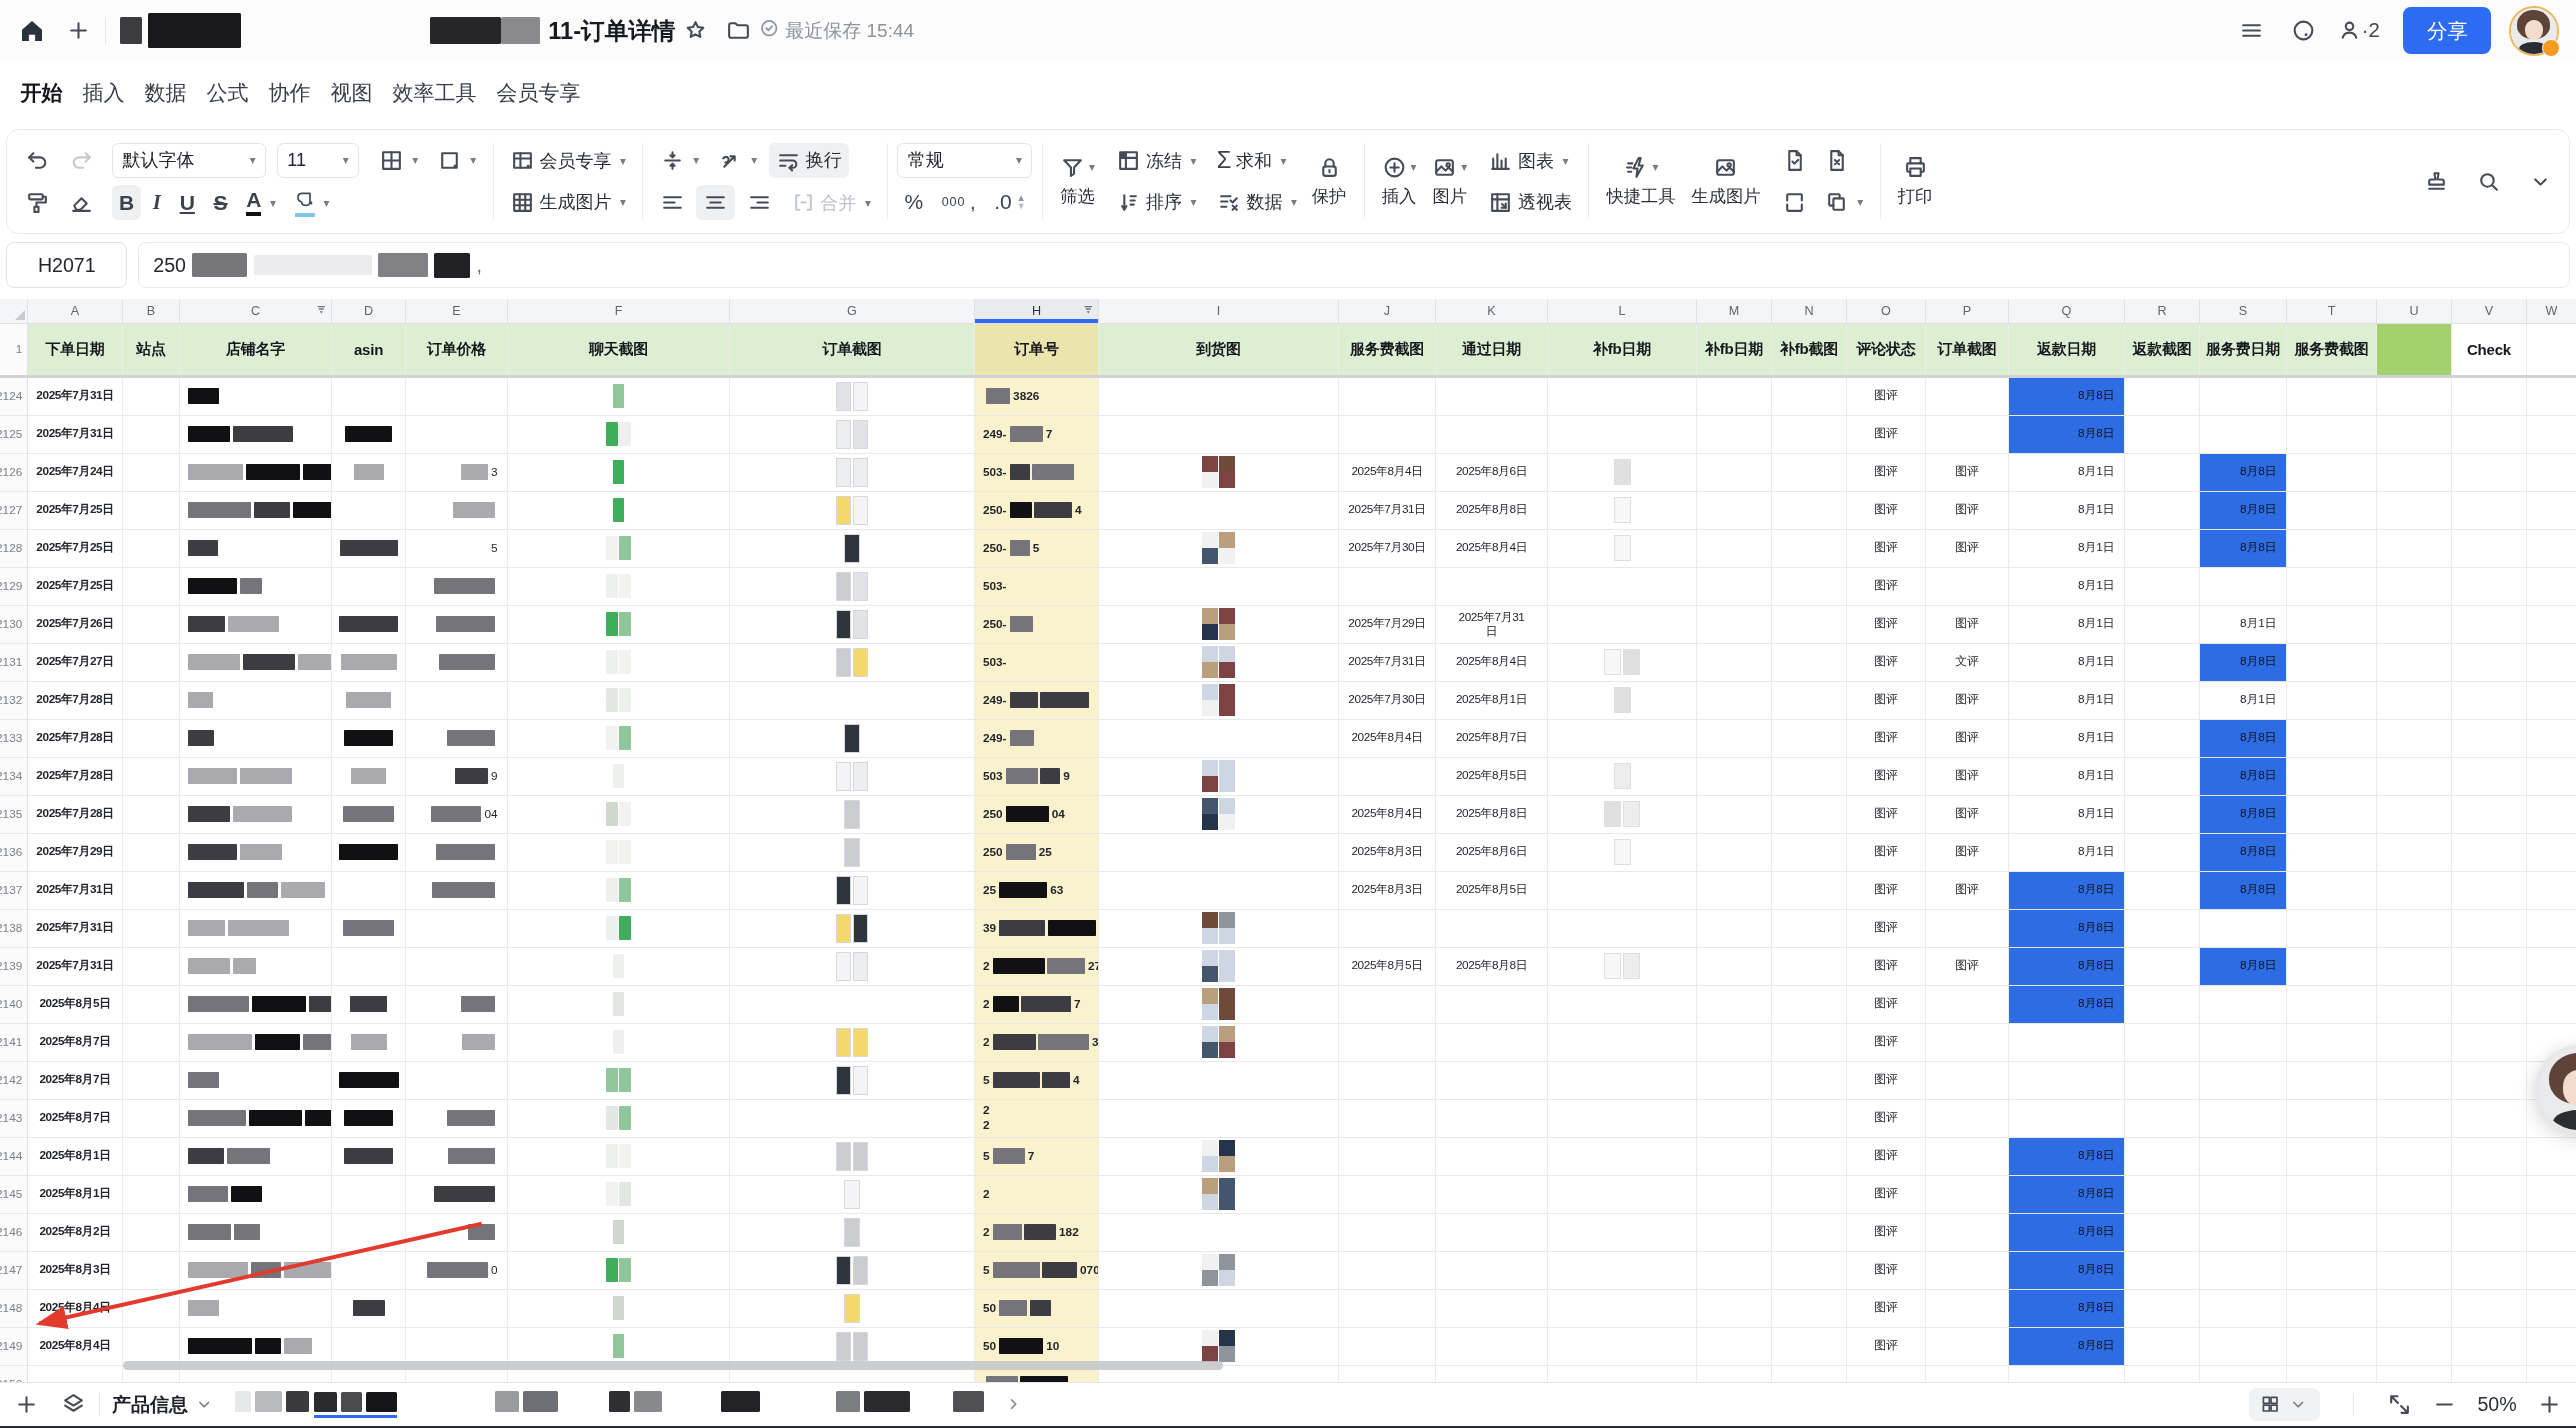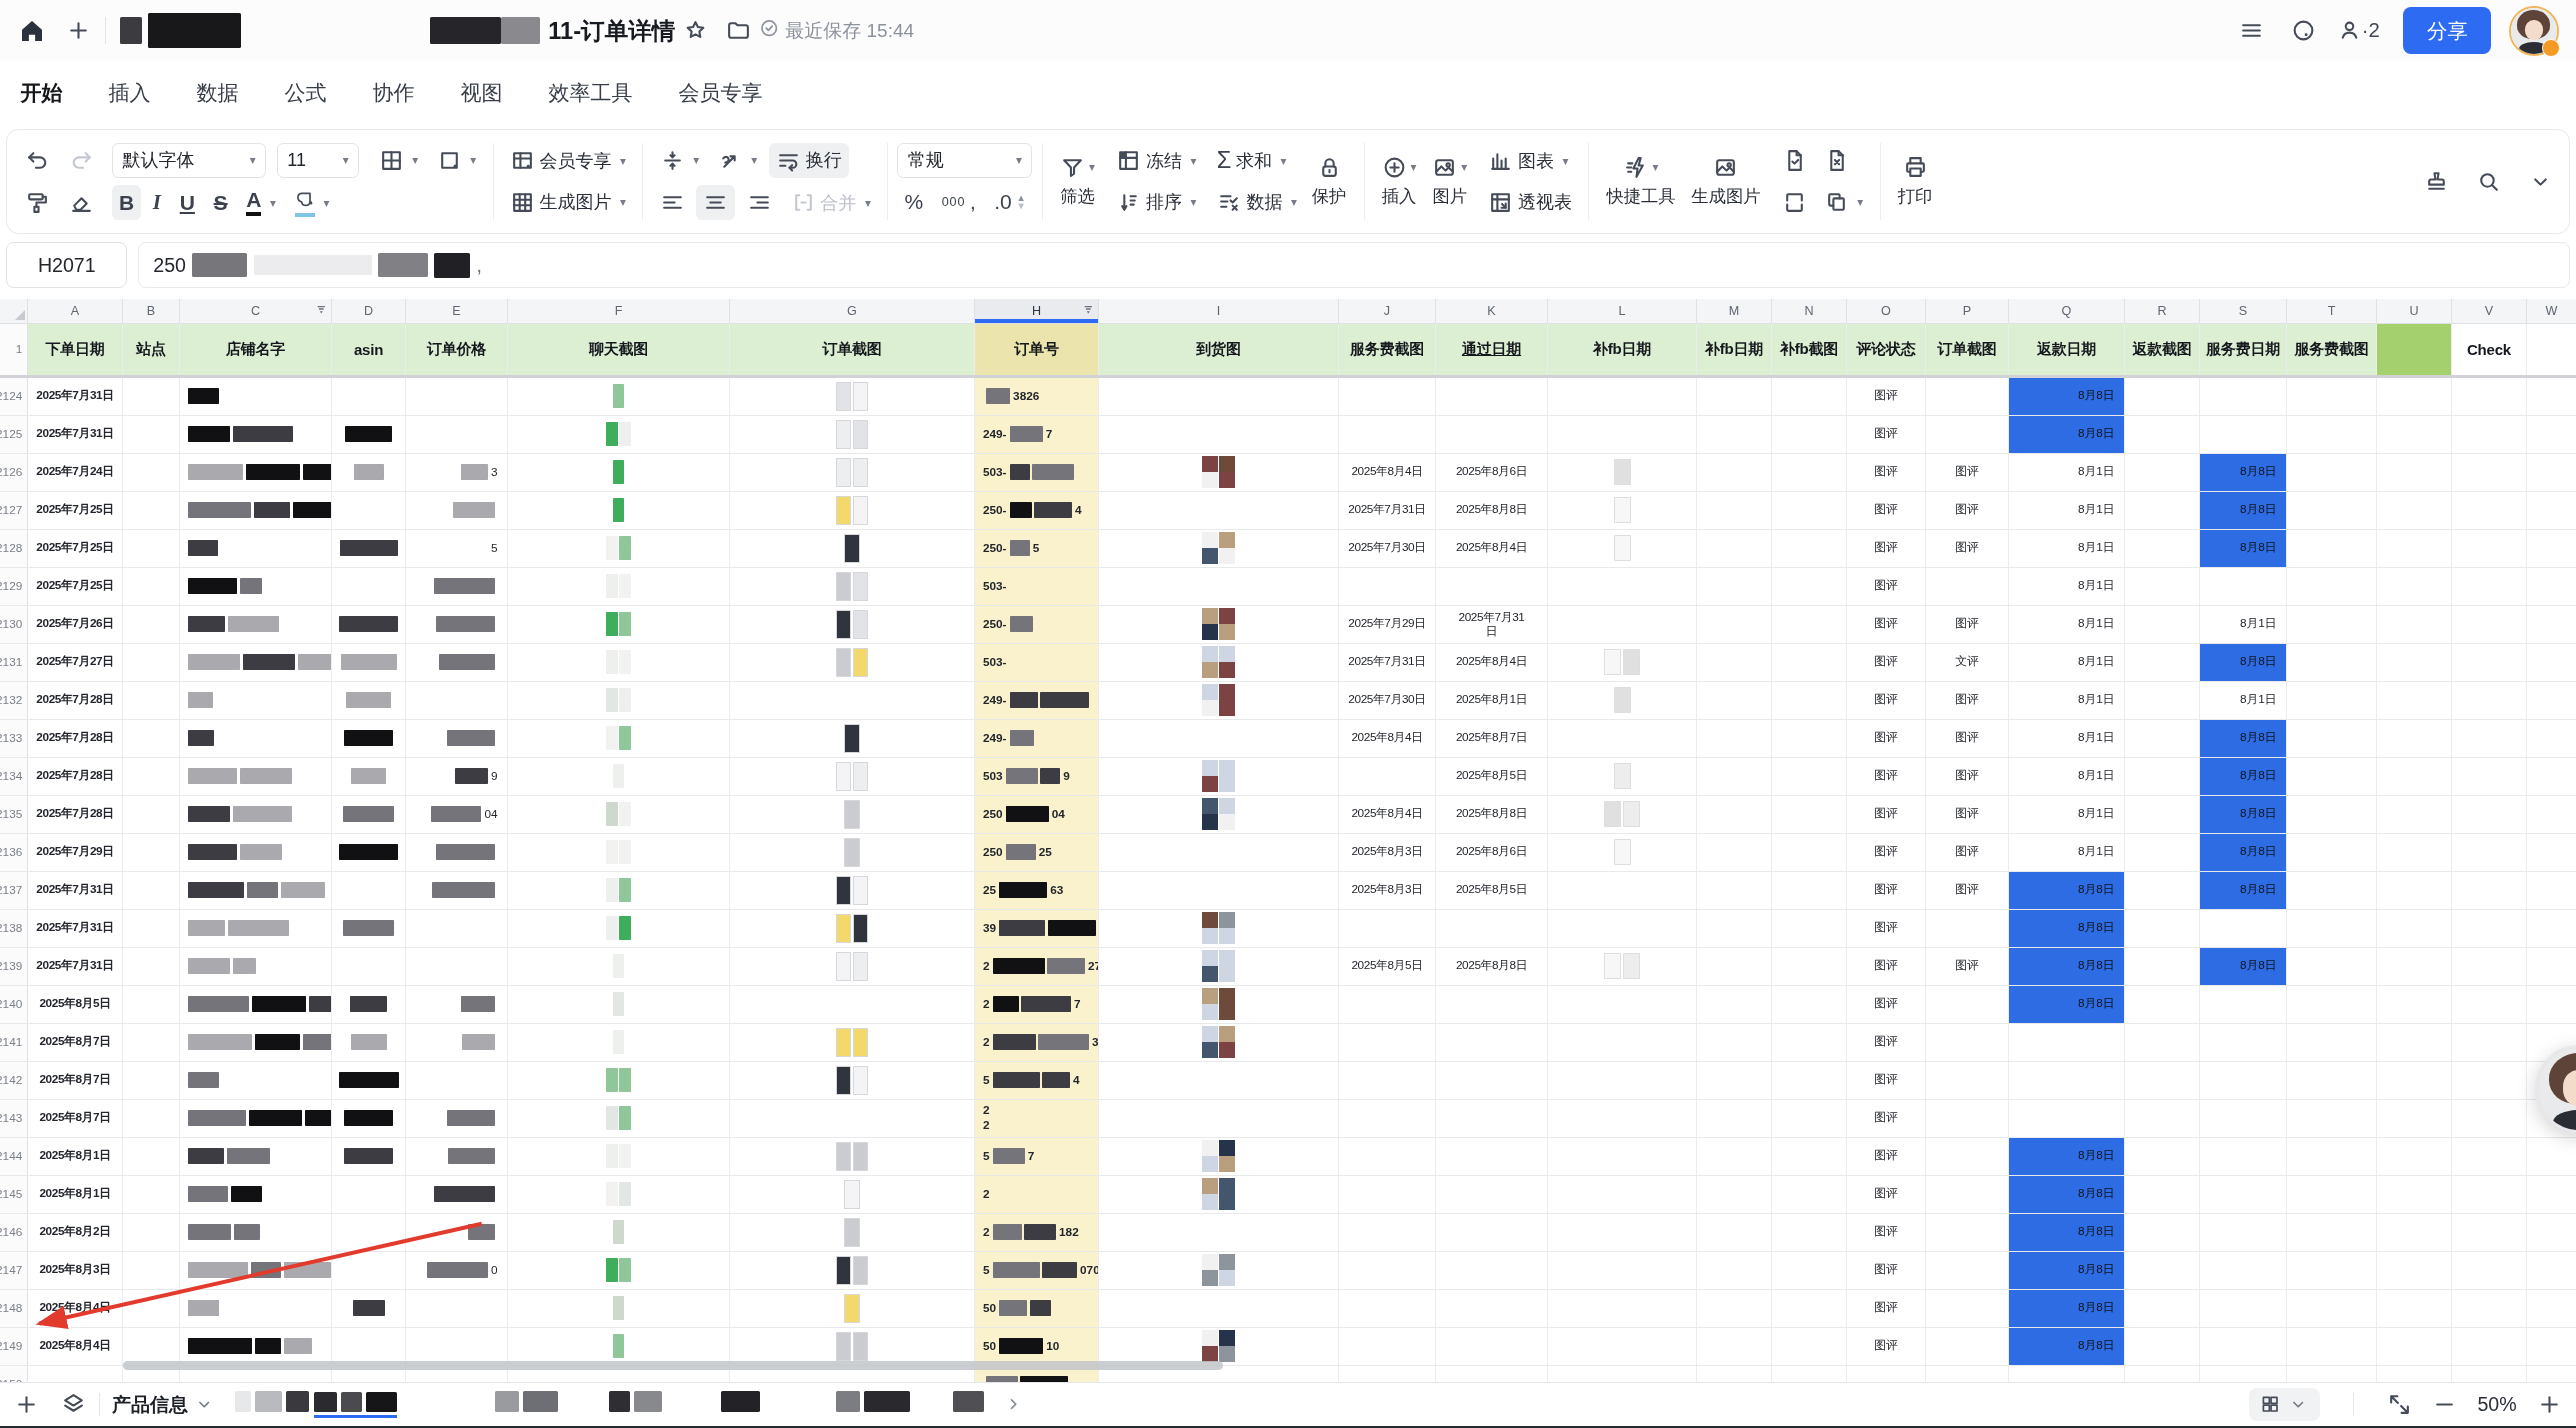--- a/index.html
+++ b/index.html
@@ -17,21 +17,21 @@
   #share-btn{background:#2c6bf2;color:#fff;font-size:20.4px;border:none;border-radius:7.9px;
              padding:9.4px 23.6px;margin:0 17.3px 0 23.6px;font-family:inherit}
   .collab{display:flex;align-items:center;font-size:20.4px;color:#41464f;margin-left:20.4px}
   .ava{width:46px;height:46px;border-radius:50%;border:2.4px solid #f0b65a;position:relative;flex:none}
   .gava{border-radius:50%;overflow:hidden;background:#e9eaec;position:absolute;inset:0}
   .gava .hair{position:absolute;top:6%;left:14%;right:14%;height:62%;background:#5d4338;border-radius:50% 50% 46% 46%}
   .gava .face{position:absolute;top:27%;left:30%;right:30%;height:44%;background:#f3dccb;border-radius:46%}
   .gava .shirt{position:absolute;bottom:-6%;left:18%;right:18%;height:30%;background:#2a2d33;border-radius:50% 50% 0 0}
   .badge{position:absolute;right:-3.1px;bottom:-3.1px;width:15.7px;height:15.7px;border-radius:50%;background:#f59a23;border:1.6px solid #fff}
   
-  #menubar{height:64px;display:flex;align-items:center;gap:46px;padding:0 20.4px;background:#fff}
+  #menubar{height:64px;display:flex;align-items:center;gap:20px;padding:0 20.4px;background:#fff}
   .mtab{font-size:21px;color:#383e48;cursor:default}
   .mtab.act{font-weight:700;color:#14161a}
   
   #toolbar{position:absolute;left:6.3px;right:6.3px;top:129px;height:105px;border:0.8px solid #e7e9ec;
            border-radius:12.6px;display:flex;align-items:center;padding:0 11px;background:#fff;box-sizing:border-box}
   .tg{display:flex;flex-direction:column;gap:6.3px}
   .trow{display:flex;align-items:center;gap:4.7px;height:36px}
   .tbtn{display:flex;align-items:center;gap:4.7px;padding:0 7px;height:35px;border-radius:6.3px;font-size:18px;color:#2a2f38}
   .tbtn.on{background:#eff0f2}
   .tbtn.dis{color:#b9bec7}
@@ -604,21 +604,21 @@
         <div class="cell h1cell" style="width: 95px;">下单日期</div>
         <div class="cell h1cell" style="width: 57px;">站点</div>
         <div class="cell h1cell" style="width: 152px;">店铺名字</div>
         <div class="cell h1cell" style="width: 74px;">asin</div>
         <div class="cell h1cell" style="width: 102px;">订单价格</div>
         <div class="cell h1cell" style="width: 222px;">聊天截图</div>
         <div class="cell h1cell" style="width: 245px;">订单截图</div>
         <div class="cell h1cell yellow" style="width: 124px;">订单号</div>
         <div class="cell h1cell" style="width: 240px;">到货图</div>
         <div class="cell h1cell" style="width: 97px;">服务费截图</div>
-        <div class="cell h1cell" style="width: 112px; text-decoration: underline;">通过日期</div>
+        <div class="cell h1cell" style="width: 112px;">通过日期</div>
         <div class="cell h1cell" style="width: 149px;">补fb日期</div>
         <div class="cell h1cell" style="width: 75px;">补fb日期</div>
         <div class="cell h1cell" style="width: 75px;">补fb截图</div>
         <div class="cell h1cell" style="width: 79px;">评论状态</div>
         <div class="cell h1cell" style="width: 83px;">订单截图</div>
         <div class="cell h1cell" style="width: 116px;">返款日期</div>
         <div class="cell h1cell" style="width: 75px;">返款截图</div>
         <div class="cell h1cell" style="width: 87px;">服务费日期</div>
         <div class="cell h1cell" style="width: 90px;">服务费截图</div>
         <div class="cell h1cell greenu" style="width: 75px;"></div>

